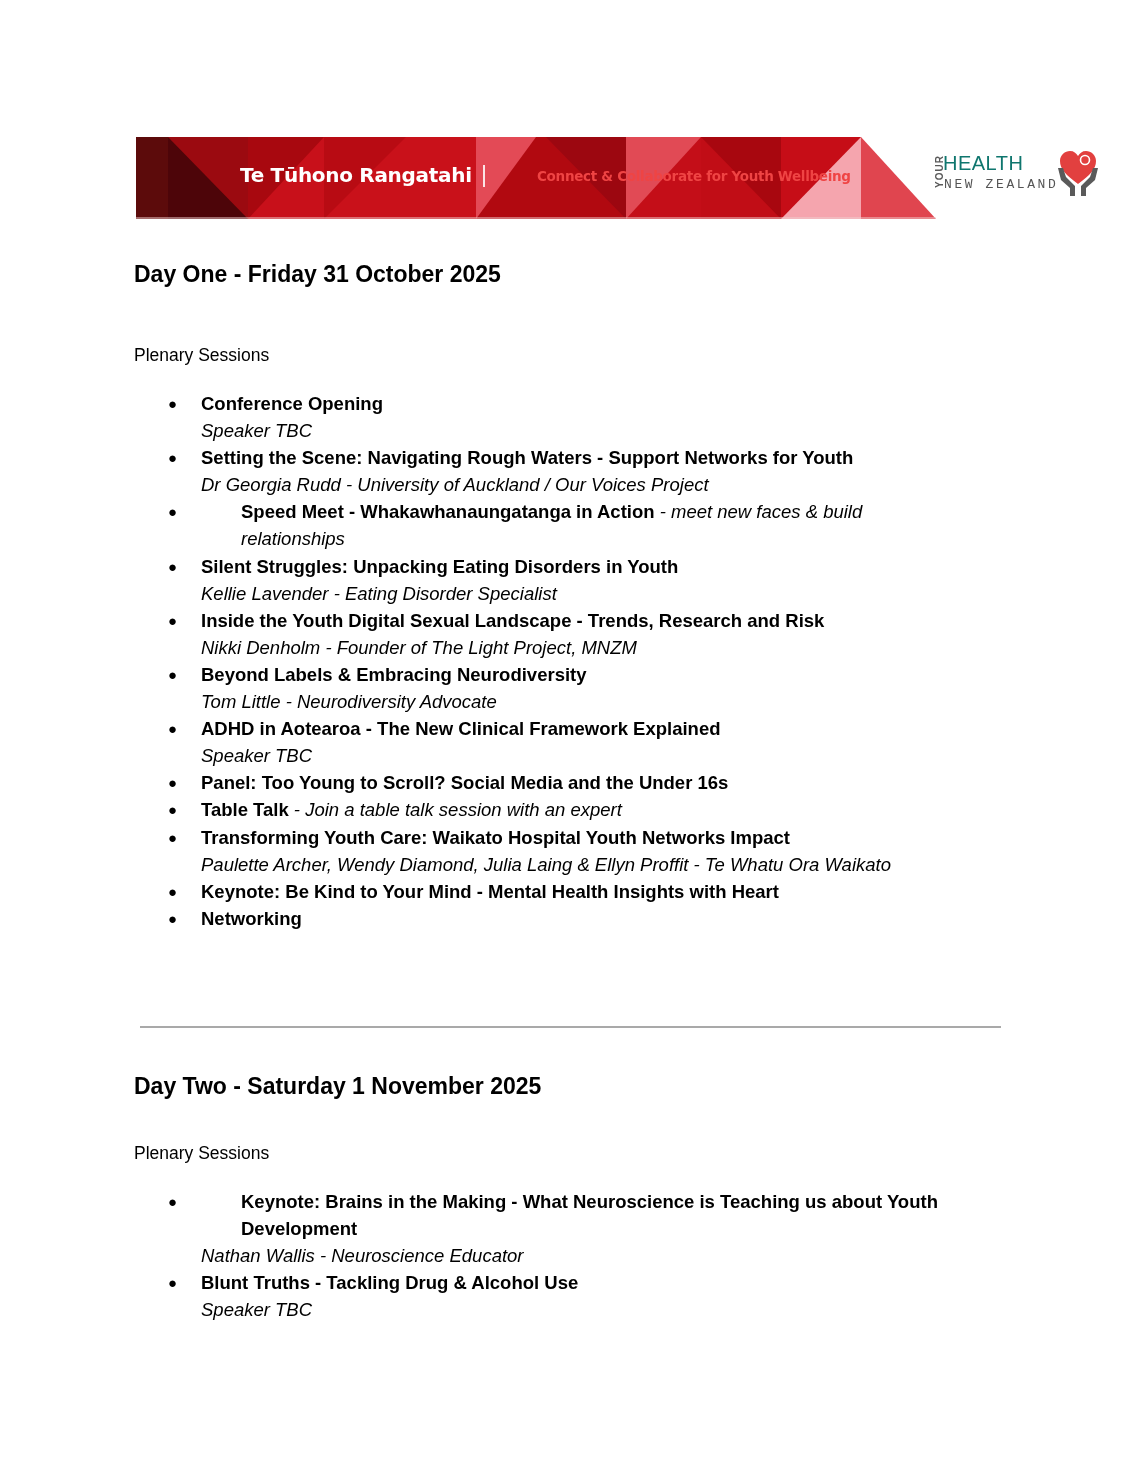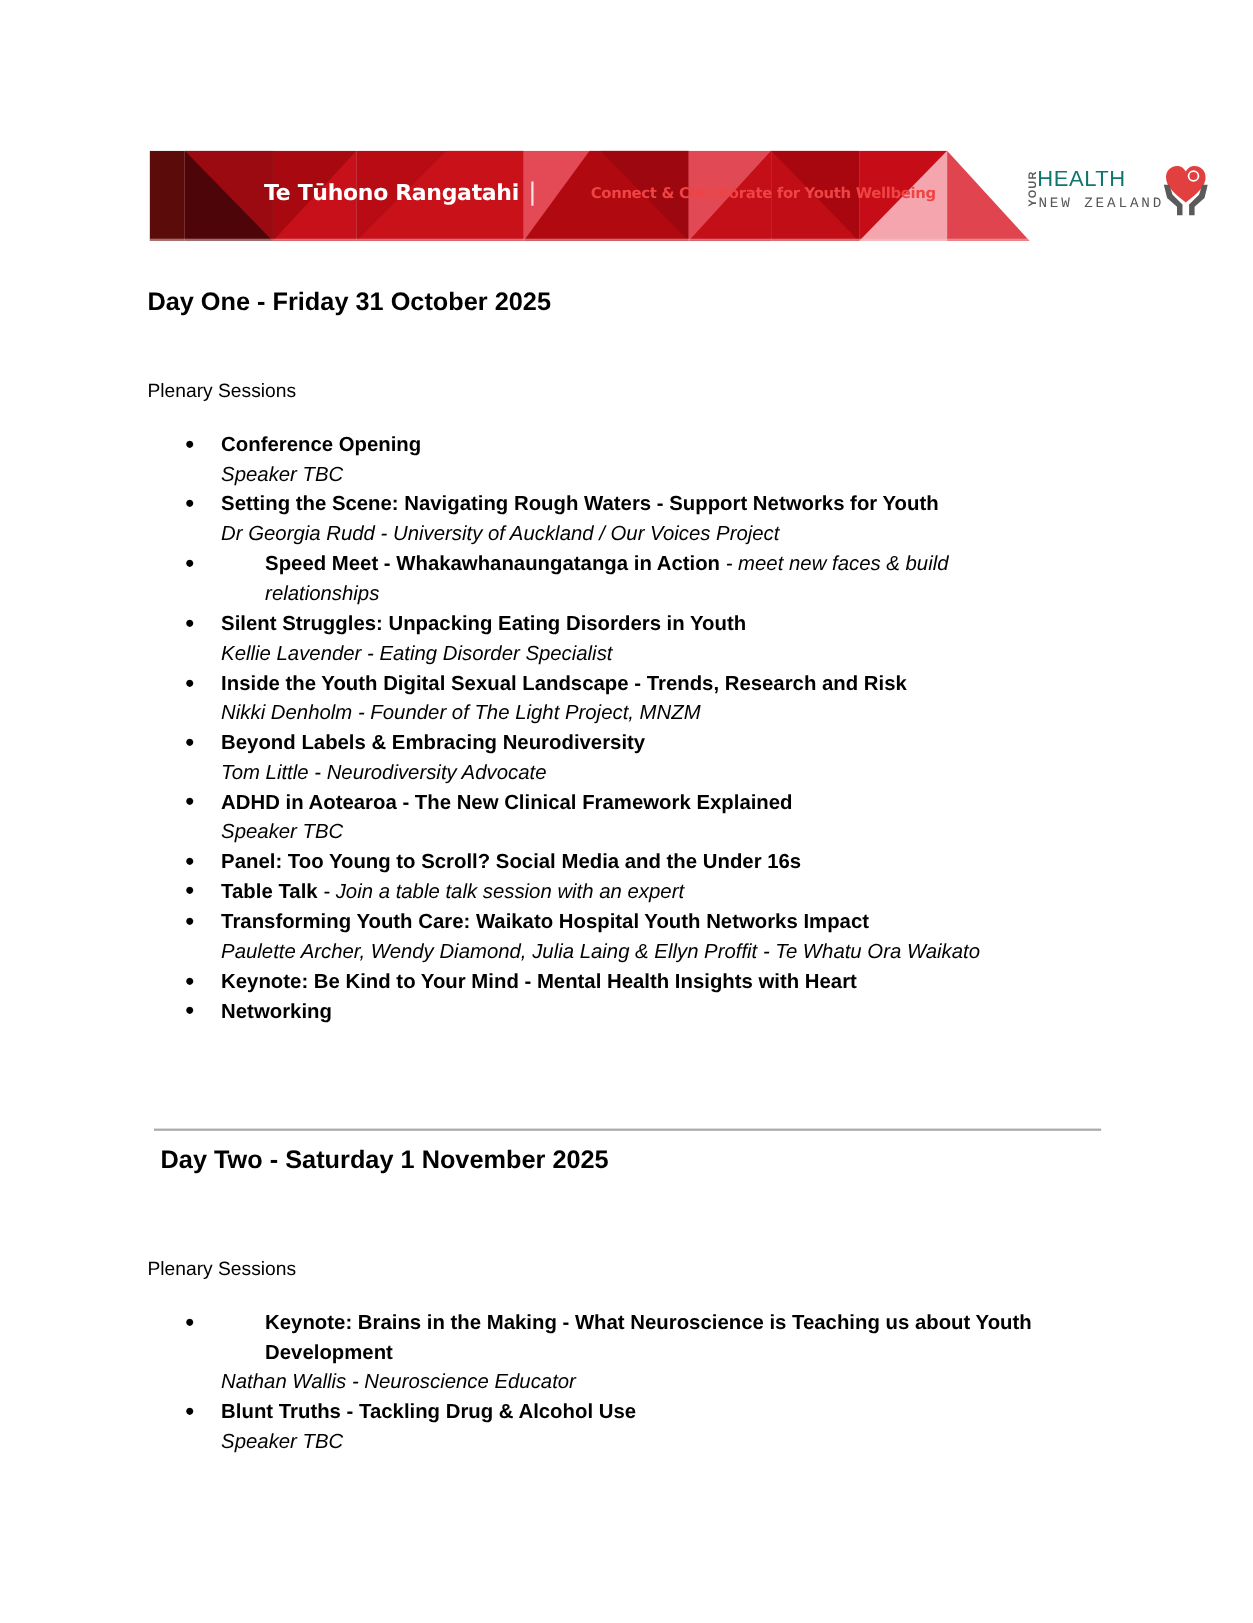--- a/index.html
+++ b/index.html
@@ -141,21 +141,21 @@
     <span class="title">Keynote: Be Kind to Your Mind - Mental Health Insights with Heart</span>
   </li>
   <li class="session">
     <span class="bullet">●</span>
     <span class="title">Networking</span>
   </li>
 </ul>
 
 <div class="divider"></div>
 
-<h2 class="day-heading" style="top:1040px;margin-left:12px;">Day Two - Saturday 1 November 2025</h2>
+<h2 class="day-heading" style="top:1072px;">Day Two - Saturday 1 November 2025</h2>
 <h3 class="section-label" style="top:1142px;">Plenary Sessions</h3>
 
 <ul class="session-list" style="top:1188px;">
   <li class="session">
     <span class="bullet">●</span>
     <span class="title wrap-block" style="width:790px;">Keynote: Brains in the Making - What Neuroscience is Teaching us about Youth Development</span>
     <span class="speaker">Nathan Wallis - Neuroscience Educator</span>
   </li>
   <li class="session">
     <span class="bullet">●</span>

